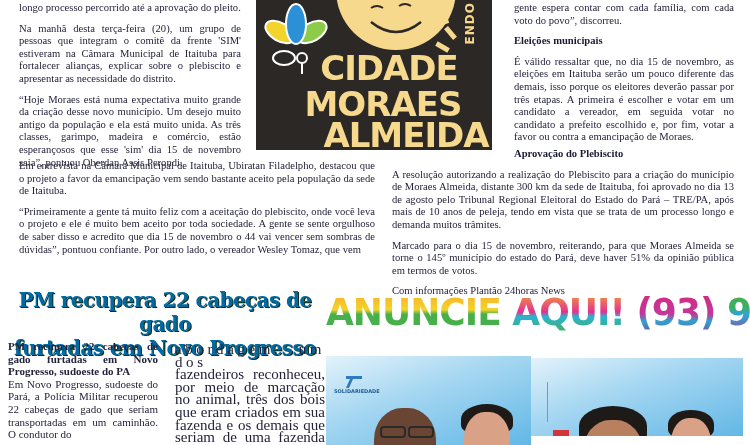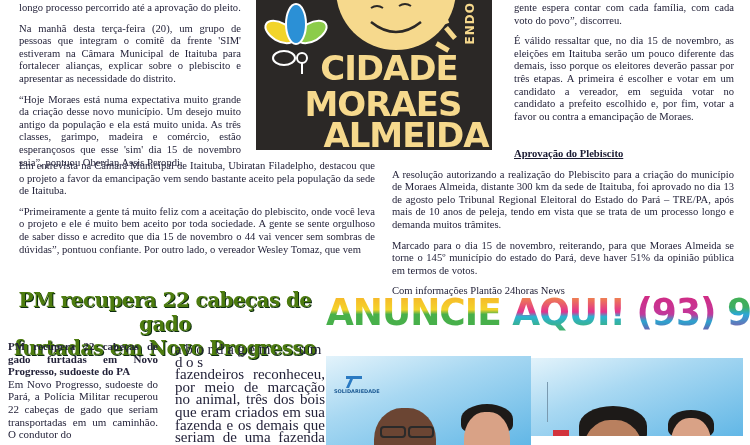--- a/index.html
+++ b/index.html
@@ -12,21 +12,21 @@
   .txt {
     position: absolute; font-size: 10.6px; line-height: 12.6px;
     text-align: justify; color: #24233a;
   }
   .txt p { margin: 8px; }
   .txt .h { font-weight: bold; color: #1b1b33; }
   #col-left { left: 11px; top: -6px; width: 238px; }
   #col-right { left: 506px; top: -6px; width: 236px; }
   #col-wide-left { left: 11px; top: 152px; width: 372px; }
   #col-wide-right { left: 384px; top: 152px; width: 358px; }
-  #col-wide-right .h { padding-left: 122px; text-decoration: underline; }
+  #col-wide-right .h { padding-left: 122px; }
 
   
   #logo {
     position: absolute; left: 256px; top: 0; width: 236px; height: 150px;
     background: #2b2826; overflow: hidden;
   }
   #logo .sun {
     position: absolute; left: 80px; top: -70px; width: 120px; height: 120px;
     border-radius: 50%; background: #f6d98d;
   }
@@ -42,21 +42,21 @@
     letter-spacing: -1px;
     padding-left: 32px;
   }
   #logo .l1 { top: 48px; font-size: 34px; padding-left: 30px; box-sizing: border-box; }
   #logo .l2 { top: 84px; font-size: 34px; padding-left: 18px; box-sizing: border-box; }
   #logo .l3 { top: 115px; font-size: 34px; }
 
   
   #headline {
     position: absolute; left: 4px; top: 288px; width: 322px; text-align: center;
-    font-family: "DejaVu Serif", serif; font-weight: bold; color: #4d7c0f;
+    font-family: "DejaVu Serif", serif; font-weight: bold; color: #0369a1;
     font-size: 20px; line-height: 24px; letter-spacing: -0.6px;
     text-shadow: 1px 1px 0 #0b2b10;
   }
   #sub-left { position: absolute; left: 8px; top: 340px; width: 150px; font-size: 11px; line-height: 12.6px; text-align: justify; color: #24233a; }
   #sub-left .h { font-weight: bold; }
   #sub-mid { position: absolute; left: 175px; top: 343px; width: 150px; font-size: 15px; line-height: 12.6px; text-align: justify; color: #24233a; }
   #sub-mid .spaced { letter-spacing: 3.6px; }
 
   
   #ad {
@@ -118,20 +118,21 @@
     <circle cx="40" cy="56" r="5" fill="none" stroke="#fff" stroke-width="2"></circle>
     <line x1="40" y1="61" x2="40" y2="72" stroke="#fff" stroke-width="2"></line>
   </svg>
   <div class="l1">CIDADE</div>
   <div class="l2">MORAES</div>
   <div class="l3">ALMEIDA</div>
 </div>
 
 <div id="col-right" class="txt">
   <p>gente espera contar com cada família, com cada voto do povo”, discorreu.</p>
+  <p class="h">Eleições municipais</p>
   <p>É válido ressaltar que, no dia 15 de novembro, as eleições em Itaituba serão um pouco diferente das demais, isso porque os eleitores deverão passar por três etapas. A primeira é escolher e votar em um candidato a vereador, em seguida votar no candidato a prefeito escolhido e, por fim, votar a favor ou contra a emancipação de Moraes.</p>
 </div>
 
 <div id="col-wide-left" class="txt">
   <p>Em entrevista na Câmara Municipal de Itaituba, Ubiratan Filadelpho, destacou que o projeto a favor da emancipação vem sendo bastante aceito pela população da sede de Itaituba.</p>
   <p>“Primeiramente a gente tá muito feliz com a aceitação do plebiscito, onde você leva o projeto e ele é muito bem aceito por toda sociedade. A gente se sente orgulhoso de saber disso e acredito que dia 15 de novembro o 44 vai vencer sem sombras de dúvidas”, pontuou confiante. Por outro lado, o vereador Wesley Tomaz, que vem</p>
 </div>
 
 <div id="col-wide-right" class="txt" style="top:140px;">
   <p class="h">Aprovação do Plebiscito</p>

